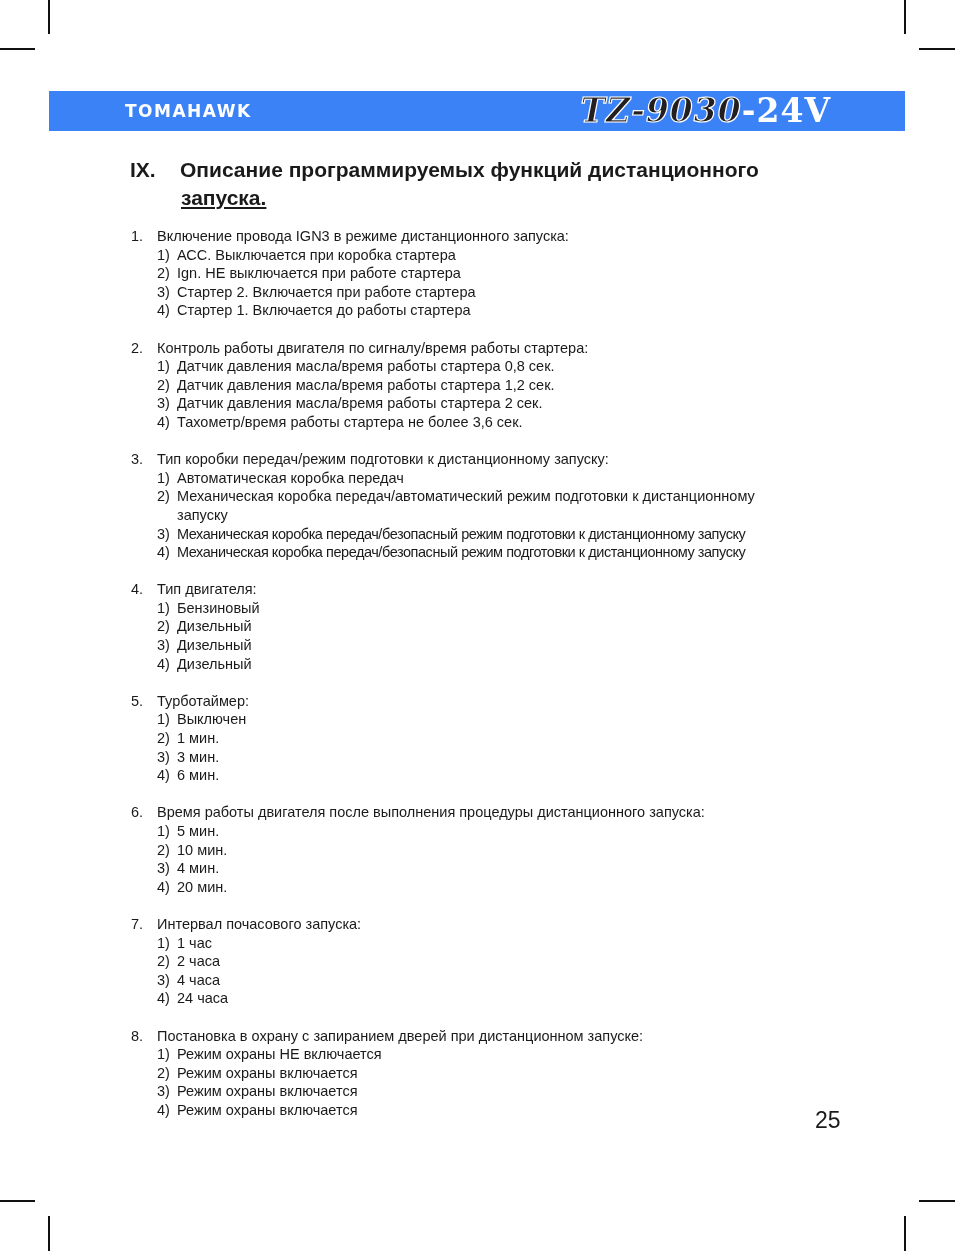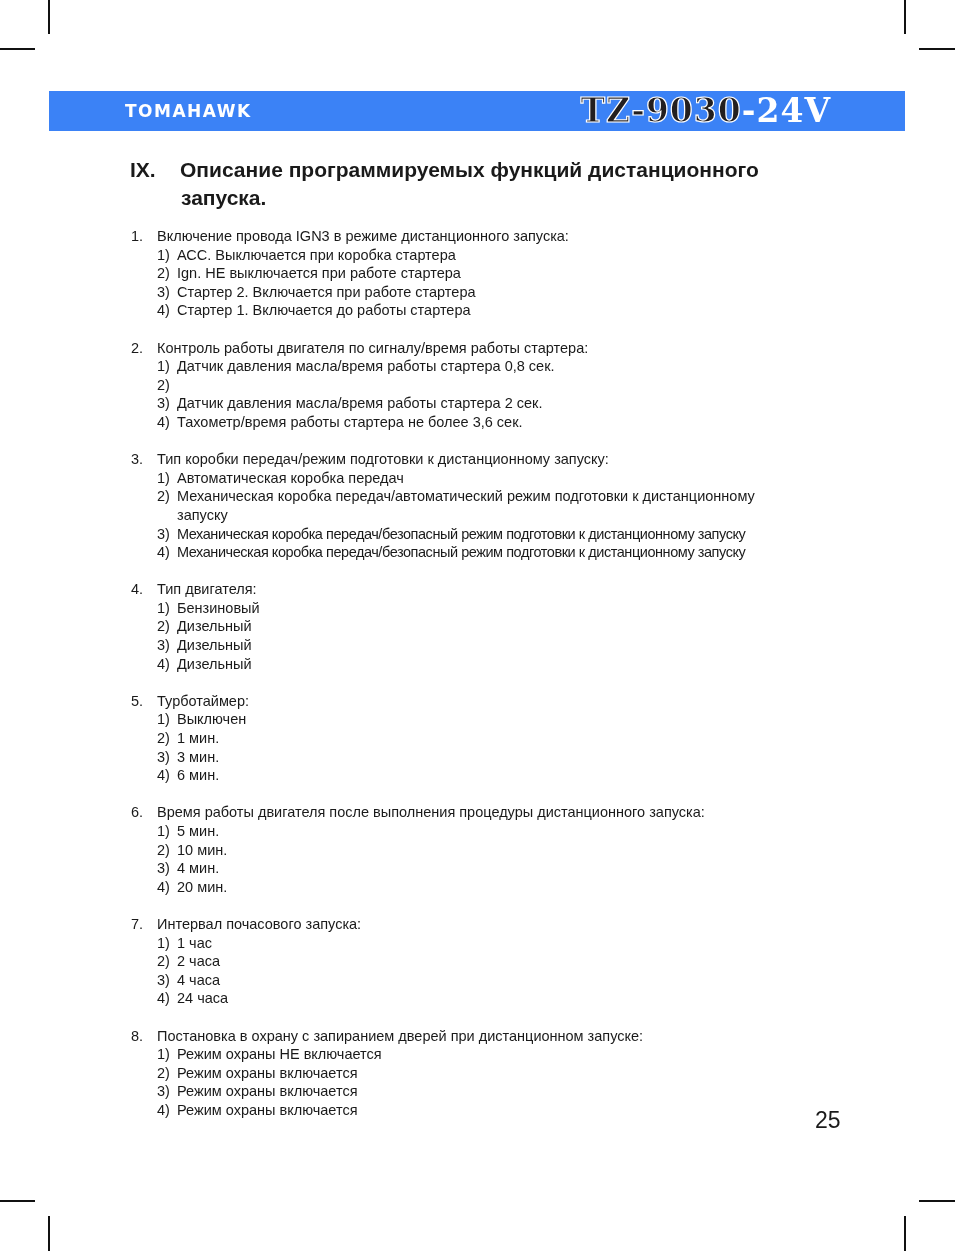--- a/index.html
+++ b/index.html
@@ -4,25 +4,25 @@
 <style>
   html, body { margin: 0; padding: 0; background: #ffffff; }
   body { width: 955px; height: 1251px; position: relative; overflow: hidden;
          font-family: "Liberation Sans", "DejaVu Sans", sans-serif; color: #1a1a1a; }
   .crop { position: absolute; background: #111; }
   .header-bar { position: absolute; left: 49px; top: 91px; width: 856px; height: 40px; background: #3b82f6; }
   .brand { position: absolute; left: 76px; top: 10px; color: #ffffff; font-family: "DejaVu Sans", sans-serif;
            font-weight: bold; font-size: 17px; letter-spacing: 1.5px; line-height: 20px; }
   .model { position: absolute; right: 74px; top: 1px; font-family: "DejaVu Serif", serif; font-weight: bold;
            font-size: 33px; line-height: 38px; letter-spacing: 1px; }
-  .model .outline { color: #231f20; -webkit-text-stroke: 1.2px #ffffff; }
+  .model .outline { color: #231f20; font-style: italic; -webkit-text-stroke: 1.2px #ffffff; }
   .model .solid { color: #ffffff; text-align: center; }
   .title { position: absolute; left: 130px; top: 156px; font-weight: bold; font-size: 21px; line-height: 28px; width: 720px; }
   .title .num { display: inline-block; width: 50px; }
-  .title .line2 { padding-left: 51px; }
+  .title .line2 { padding-left: 51px; text-decoration: underline; }
   .content { position: absolute; left: 131px; top: 227px; width: 720px; font-size: 14.5px; line-height: 18.6px; }
   .section { margin-bottom: 18.6px; }
   .sec-head { display: flex; }
   .sec-num { width: 26px; flex: none; }
   .opt { display: flex; padding-left: 26px; }
   .opt-num { width: 20px; flex: none; }
   .page-num { position: absolute; left: 815px; top: 1108px; font-size: 23px; line-height: 24px; }
 </style>
 </head>
 <body>
@@ -77,20 +77,21 @@
     <div class="sec-head">
         <span class="sec-num">2.</span>
         <span>Контроль работы двигателя по сигналу/время работы стартера:</span>
       </div>
     <div class="opt">
         <span class="opt-num">1)</span>
         <span>Датчик давления масла/время работы стартера 0,8 сек.</span>
       </div>
     <div class="opt">
         <span class="opt-num">2)</span>
+        <span>Датчик давления масла/время работы стартера 1,2 сек.</span>
       </div>
     <div class="opt">
         <span class="opt-num">3)</span>
         <span>Датчик давления масла/время работы стартера 2 сек.</span>
       </div>
     <div class="opt">
         <span class="opt-num">4)</span>
         <span>Тахометр/время работы стартера не более 3,6 сек.</span>
       </div>
   </div>

